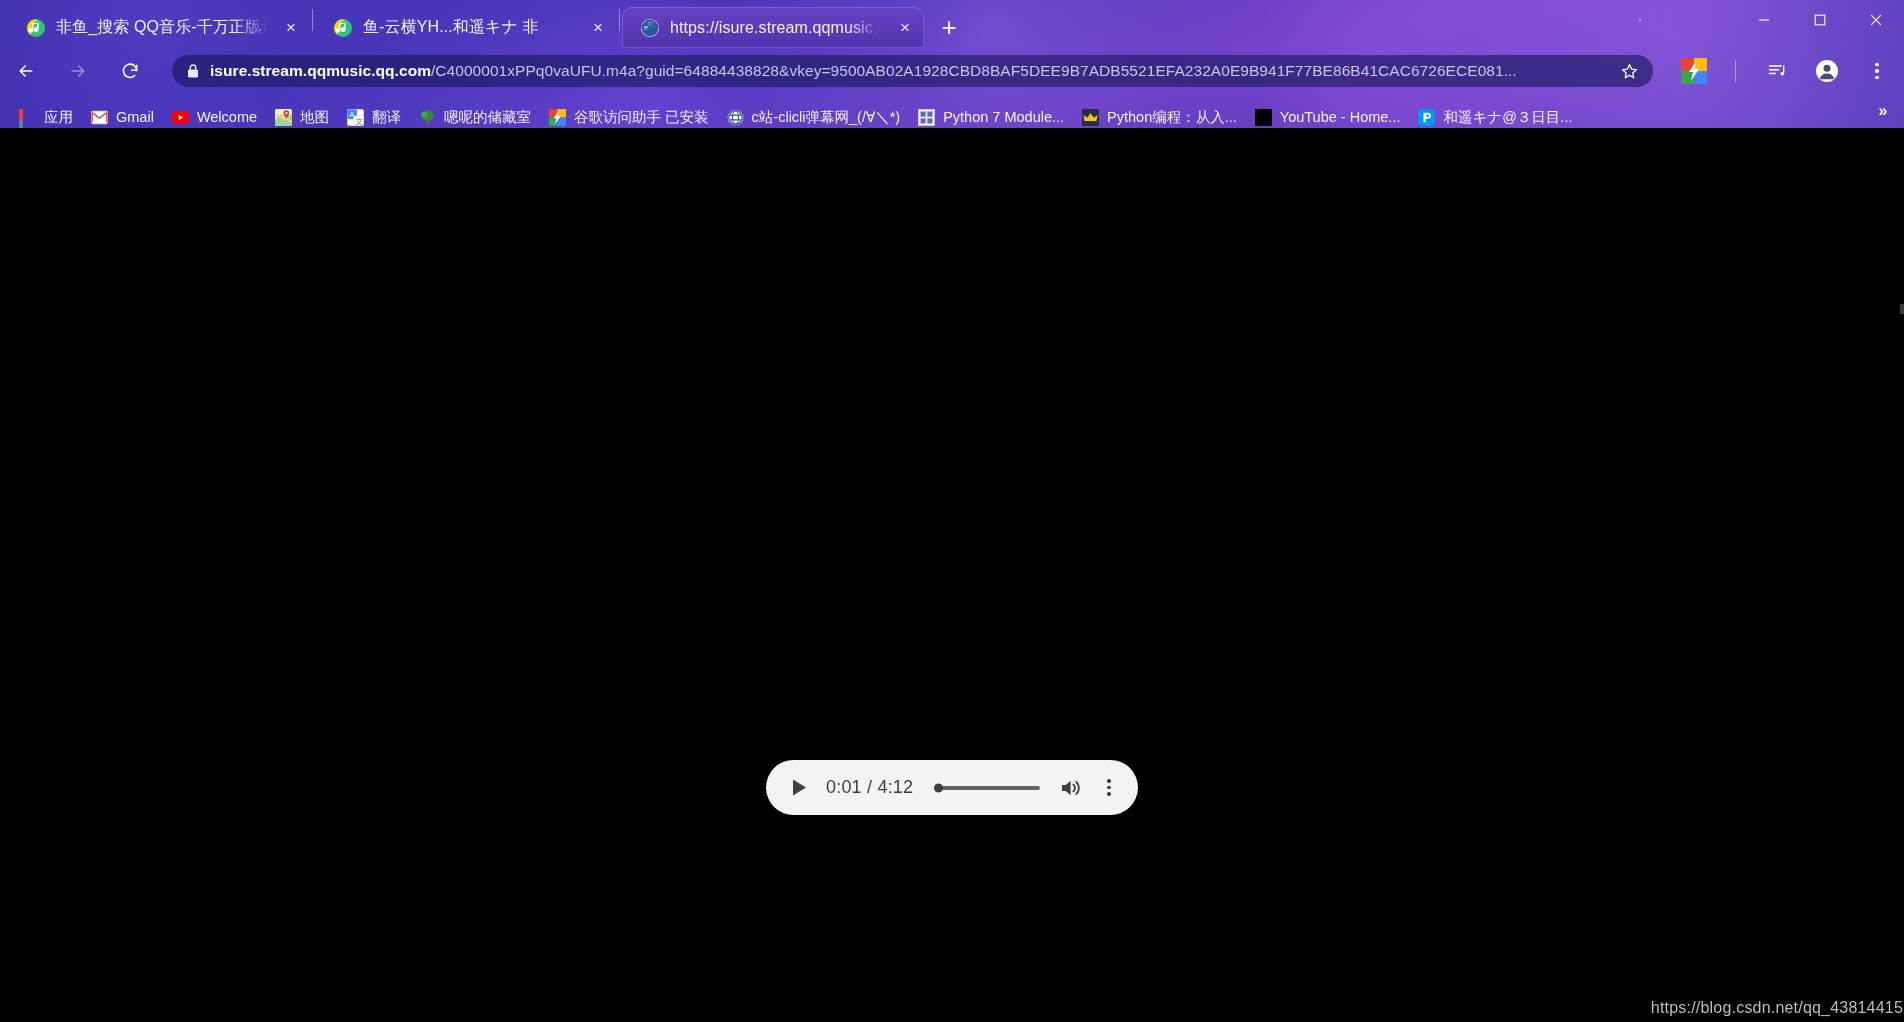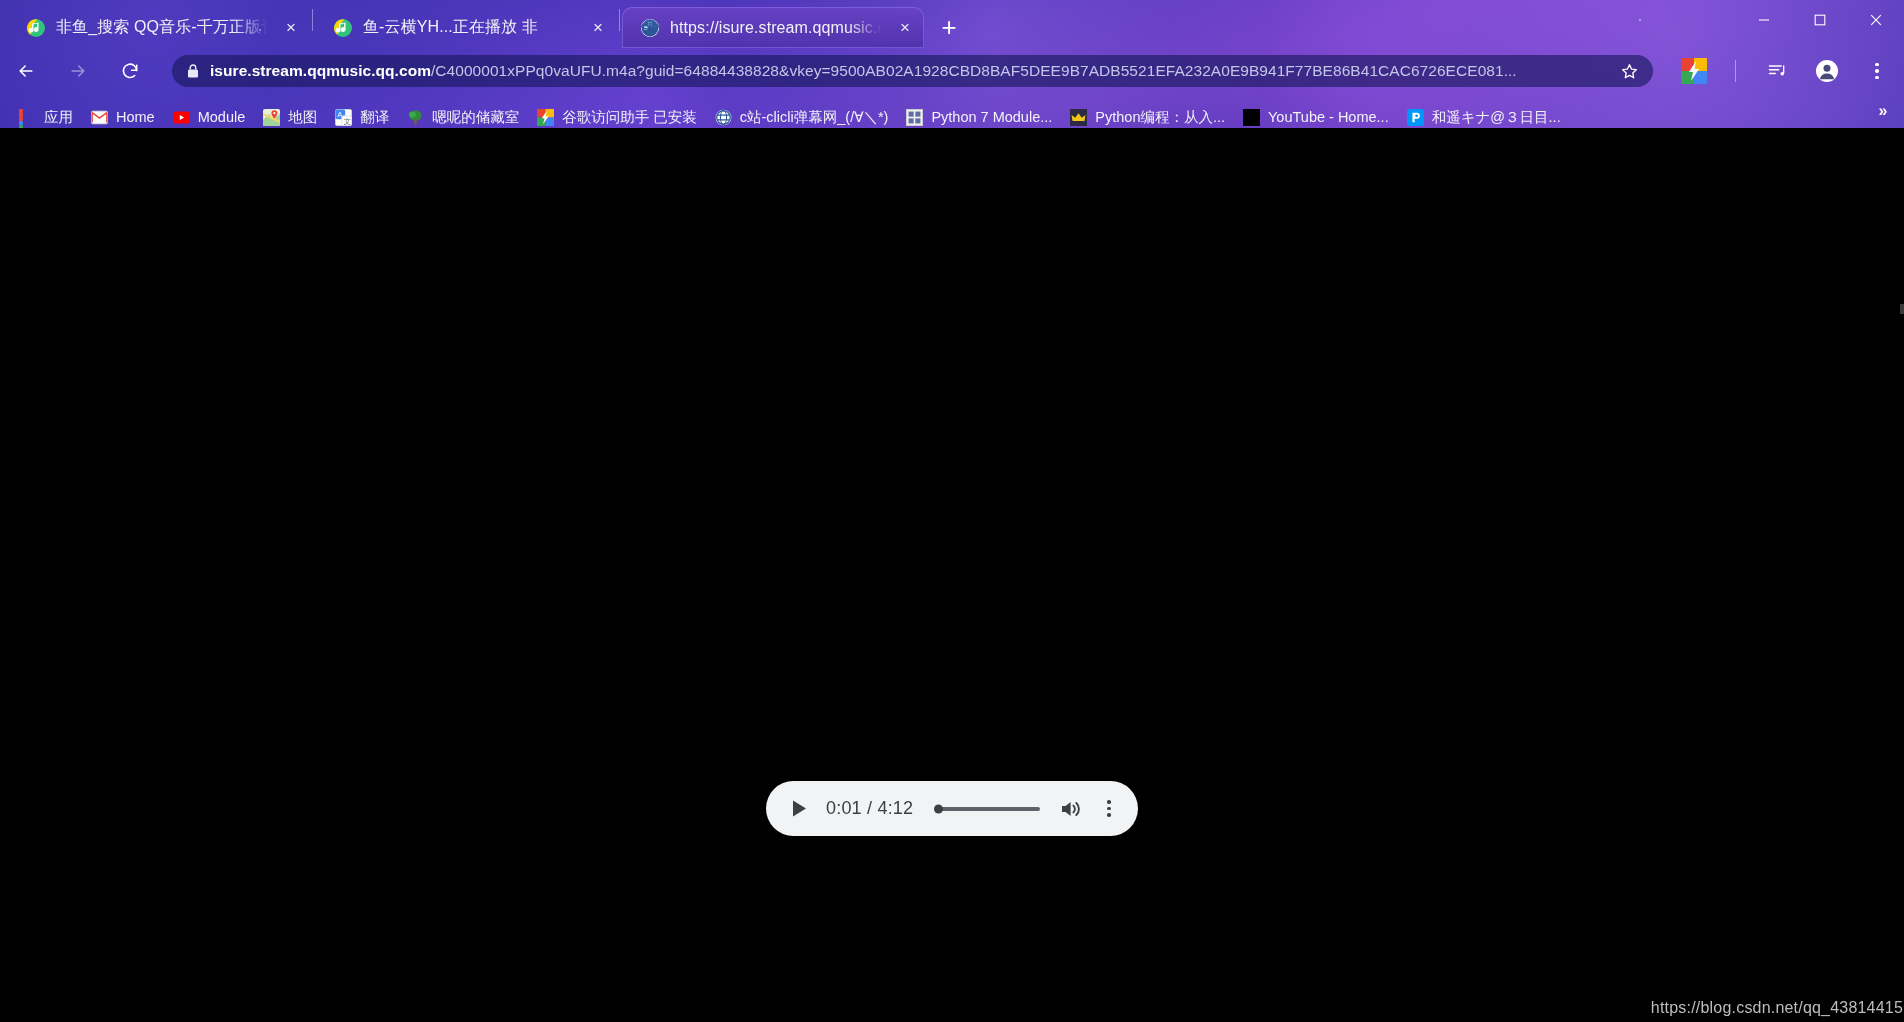--- a/index.html
+++ b/index.html
@@ -279,21 +279,21 @@
     position: relative;
     flex: 1 1 auto;
     background: #000;
     overflow: hidden;
   }
 
   
   .audio-player {
     position: absolute;
     left: 766px;
-    top: 653px;
+    top: 632px;
     width: 372px;
     height: 55px;
     box-sizing: border-box;
     background: #f1f3f4;
     border-radius: 28px;
     display: flex;
     align-items: center;
     padding: 0 14px 0 18px;
     gap: 0;
   }
@@ -383,21 +383,21 @@
       </div>
 
       <div class="tab-sep"></div>
 
       <div class="tab">
         <svg class="favicon" viewBox="0 0 20 20">
           <circle cx="10" cy="10" r="9" fill="#31c27c"></circle>
           <path d="M10 1.2a8.8 8.8 0 0 0-5.2 15.9C4.3 11 6.6 5 11.6 2.1A8.8 8.8 0 0 0 10 1.2z" fill="#ffd400"></path>
           <path d="M12.6 4.4v7.1a2.4 2.4 0 1 1-1.5-2.2V5.6l-3.6 1v5.6a2.4 2.4 0 1 1-1.5-2.2V5.4z" fill="#fff" opacity=".95"></path>
         </svg>
-        <span class="tab-title">鱼-云横YH...正在播放 非</span>
+        <span class="tab-title">鱼-云横YH...和遥キナ 非</span>
         <span class="tab-close">×</span>
       </div>
 
       <div class="tab-sep"></div>
 
       <div class="tab active">
         <svg class="favicon" viewBox="0 0 20 20">
           <circle cx="10" cy="10" r="9" fill="#ffffff"></circle>
           <path d="M10 1.6a8.4 8.4 0 1 0 0 16.8 8.4 8.4 0 0 0 0-16.8zm0 1.6c1 0 1.9 1.6 2.3 3.9-.7.1-1.5.2-2.3.2s-1.6-.1-2.3-.2C8.1 4.8 9 3.2 10 3.2zM4 10c0-.6.1-1.2.2-1.8 1 .2 2.2.4 3.4.4 0 .5-.1.9-.1 1.4s0 1 .1 1.4c-1.2.1-2.3.2-3.4.4A7 7 0 0 1 4 10z" fill="#2b5797"></path>
           <path d="M10 1.6a8.4 8.4 0 0 0-8.4 8.4h16.8A8.4 8.4 0 0 0 10 1.6z" fill="#3c78d8" opacity=".25"></path>
@@ -516,29 +516,29 @@
         </span>
         <span class="bm-label">应用</span>
       </div>
 
       <div class="bm">
         <svg class="bm-ico" viewBox="0 0 20 16">
           <rect x="0.6" y="0.6" width="18.8" height="14.8" rx="1.6" fill="#fff" stroke="#e0e0e0"></rect>
           <path d="M1.4 2.2L10 8.6l8.6-6.4" fill="none" stroke="#ea4335" stroke-width="1.8"></path>
           <path d="M1.4 2.2v11.6M18.6 2.2v11.6" stroke="#ea4335" stroke-width="1.6" fill="none"></path>
         </svg>
-        <span class="bm-label">Home</span>
+        <span class="bm-label">Gmail</span>
       </div>
 
       <div class="bm">
         <svg class="bm-ico" viewBox="0 0 20 14">
           <rect x="0" y="0" width="20" height="14" rx="3.6" fill="#ff0000"></rect>
           <path d="M8 4l5 3-5 3z" fill="#ffffff"></path>
         </svg>
-        <span class="bm-label">Module</span>
+        <span class="bm-label">Welcome</span>
       </div>
 
       <div class="bm">
         <svg class="bm-ico" viewBox="0 0 20 20">
           <rect x="0" y="0" width="20" height="20" rx="2" fill="#e8f0d8"></rect>
           <path d="M0 13l7-7 6 6 7-7v15H0z" fill="#9fd39a"></path>
           <path d="M0 6l20 9" stroke="#fdd663" stroke-width="2.4" fill="none"></path>
           <path d="M13.4 1.4a3.5 3.5 0 0 0-3.5 3.5c0 2.6 3.5 6.2 3.5 6.2s3.5-3.6 3.5-6.2a3.5 3.5 0 0 0-3.5-3.5z" fill="#ea4335"></path>
           <circle cx="13.4" cy="4.9" r="1.3" fill="#fff"></circle>
         </svg>

